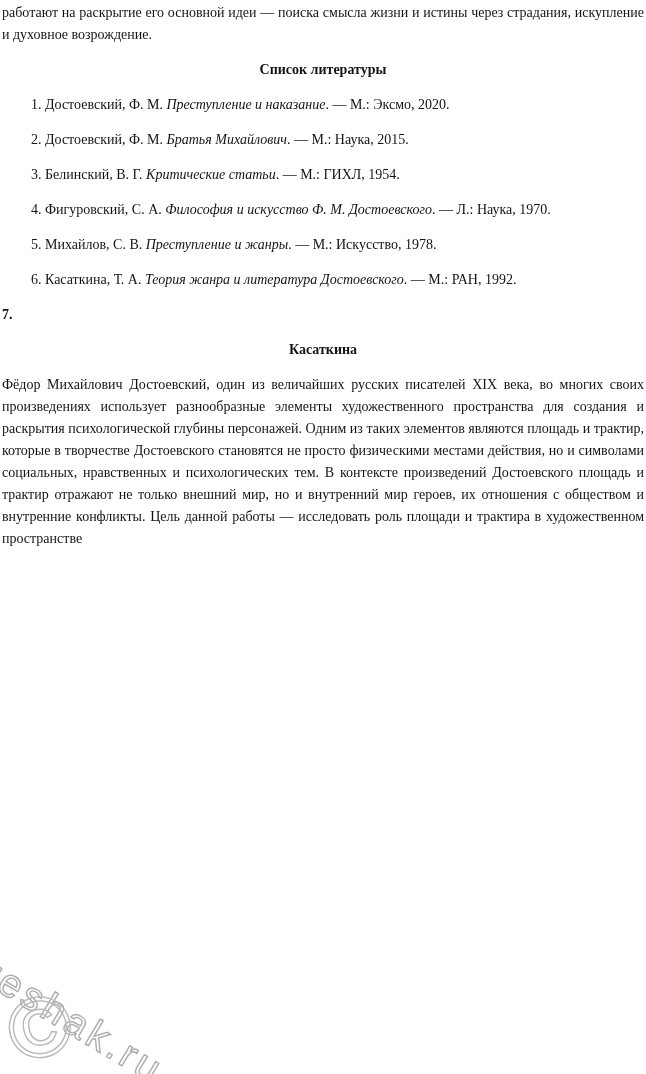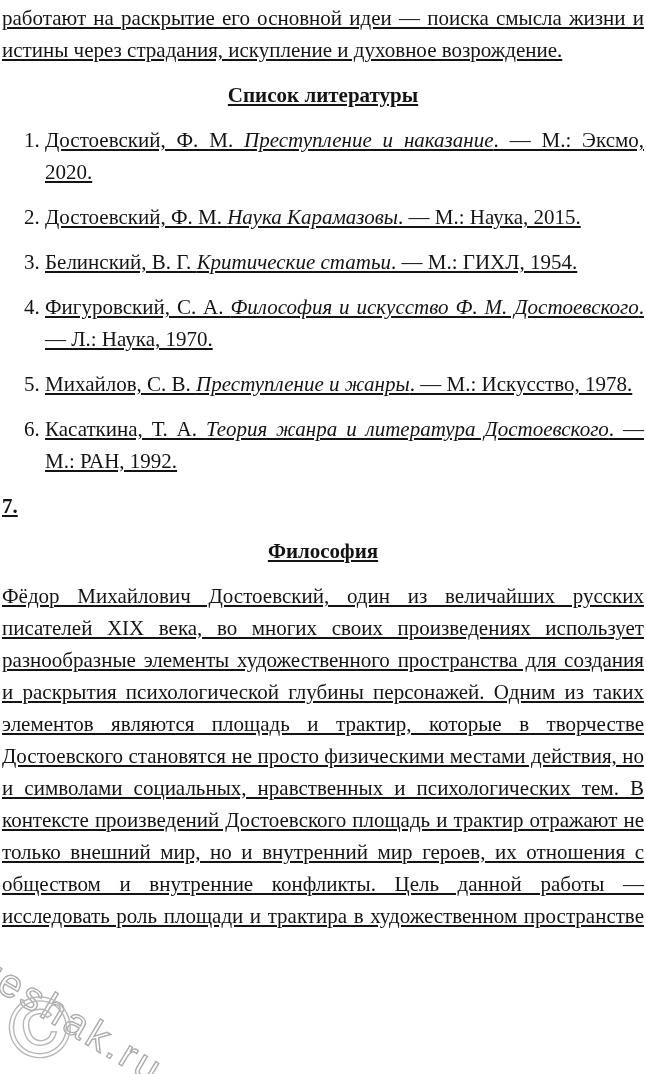--- a/index.html
+++ b/index.html
@@ -15,23 +15,22 @@
     font-family: "Liberation Serif", "DejaVu Serif", serif;
     font-size: 21px;
     line-height: 34px;
     color: #141414;
   }
   .page {
     padding: 2px 2px 0 2px;
   }
   p, h1, h2, ol {
     margin: 0 0 13px 0;
-    font-size: 21px;
-    line-height: 32px;
-    text-decoration: underline;
+    font-size: 14px;
+    line-height: 22px;
   }
   .para {
     text-align: justify;
   }
   .para.last-justify {
     text-align: justify;
     text-align-last: justify;
   }
   h2.run-heading {
     font-weight: bold;
@@ -94,31 +93,31 @@
 <body>
 
 <div class="page">
 
   <p class="para">работают на раскрытие его основной идеи — поиска смысла жизни и истины через страдания, искупление и духовное возрождение.</p>
 
   <h2 class="run-heading">Список литературы</h2>
 
   <ol class="bib-list">
     <li><span>Достоевский, Ф. М. </span><i>Преступление и наказание</i><span>. — М.: Эксмо, 2020.</span></li>
-    <li><span>Достоевский, Ф. М. </span><i>Наука Карамазовы</i><span>. — М.: Наука, 2015.</span></li>
+    <li><span>Достоевский, Ф. М. </span><i>Братья Михайлович</i><span>. — М.: Наука, 2015.</span></li>
     <li><span>Белинский, В. Г. </span><i>Критические статьи</i><span>. — М.: ГИХЛ, 1954.</span></li>
     <li><span>Фигуровский, С. А. </span><i>Философия и искусство Ф. М. Достоевского</i><span>. — Л.: Наука, 1970.</span></li>
     <li><span>Михайлов, С. В. </span><i>Преступление и жанры</i><span>. — М.: Искусство, 1978.</span></li>
     <li><span>Касаткина, Т. А. </span><i>Теория жанра и литература Достоевского</i><span>. — М.: РАН, 1992.</span></li>
   </ol>
 
   <p class="section-number">7.</p>
 
 
-  <h2 class="run-heading">Философия</h2>
+  <h2 class="run-heading">Касаткина</h2>
 
   <p class="para last-justify">Фёдор Михайлович Достоевский, один из величайших русских писателей XIX века, во многих своих произведениях использует разнообразные элементы художественного пространства для создания и раскрытия психологической глубины персонажей. Одним из таких элементов являются площадь и трактир, которые в творчестве Достоевского становятся не просто физическими местами действия, но и символами социальных, нравственных и психологических тем. В контексте произведений Достоевского площадь и трактир отражают не только внешний мир, но и внутренний мир героев, их отношения с обществом и внутренние конфликты. Цель данной работы — исследовать роль площади и трактира в художественном пространстве</p>
 
 </div>
 
 <div class="watermark">
   <span class="wm-text">reshak.ru</span>
   <span class="wm-copyright">©</span>
 </div>
 

